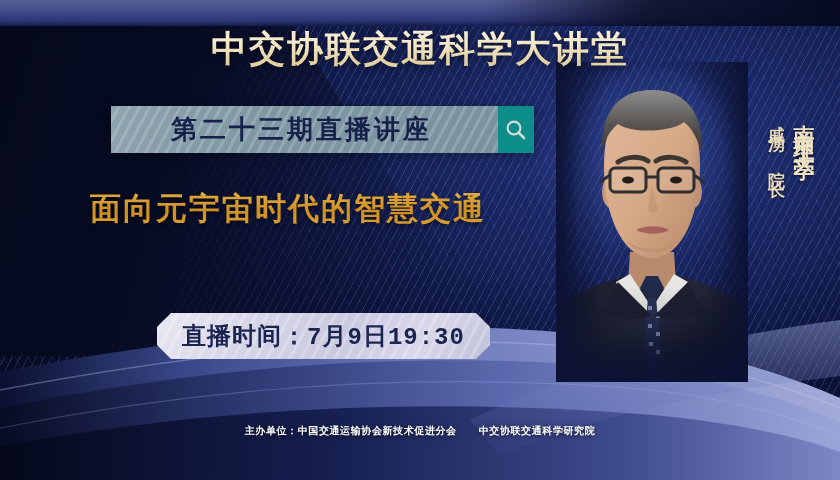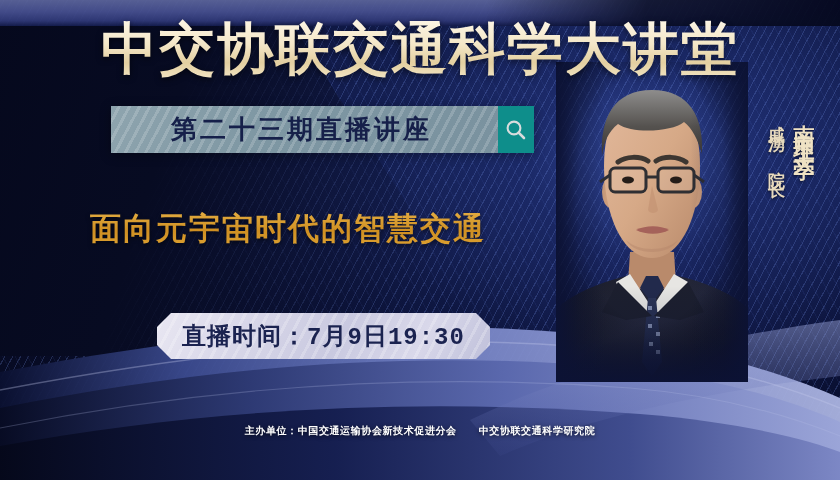--- a/index.html
+++ b/index.html
@@ -81,21 +81,21 @@
     background:
       linear-gradient(90deg,rgba(12,18,52,.96) 0%,rgba(12,18,52,.35) 12%,rgba(12,18,52,0) 26%),
       linear-gradient(270deg,rgba(12,18,52,.9) 0%,rgba(12,18,52,.25) 13%,rgba(12,18,52,0) 30%),
       linear-gradient(0deg,rgba(12,18,52,.95) 0%,rgba(12,18,52,.2) 14%,rgba(12,18,52,0) 30%);
     pointer-events:none;
   }
 
   
   .main-title{
     position:absolute;left:0;right:0;top:18px;text-align:center;
-    font-size:56px;line-height:62px;font-weight:900;letter-spacing:2px;
+    font-size:36px;line-height:62px;font-weight:900;letter-spacing:2px;
     font-family:"DejaVu Sans","Liberation Sans",sans-serif;
     background:linear-gradient(180deg,#fdf6e6 0%,#f4e7c8 42%,#e3cfa0 72%,#f3e6c6 100%);
     -webkit-background-clip:text;background-clip:text;color:transparent;
     -webkit-text-fill-color:transparent;
     filter:drop-shadow(0 2px 3px rgba(0,0,0,.55));
     white-space:nowrap;
   }
 
   
   .sub-bar{
@@ -119,21 +119,21 @@
     font-size:26px;font-weight:700;color:#16204a;letter-spacing:3px;
     padding-right:6px;
   }
   .sub-bar .search-box{
     width:36px;background:#0e8e8b;display:flex;align-items:center;justify-content:center;
   }
   .sub-bar .search-box svg{display:block;}
 
   
   .lecture{
-    position:absolute;left:28px;top:206px;width:520px;text-align:center;
+    position:absolute;left:28px;top:186px;width:520px;text-align:center;
     font-size:31px;line-height:45px;font-weight:800;letter-spacing:2px;
     color:#d79b2e;
     background:linear-gradient(180deg,#e8b44a 0%,#cf8f22 55%,#e0a636 100%);
     -webkit-background-clip:text;background-clip:text;-webkit-text-fill-color:transparent;color:transparent;
     filter:drop-shadow(0 2px 2px rgba(0,0,0,.55));
   }
   .lecture .l2{display:block;}
 
   
   .time-banner{

